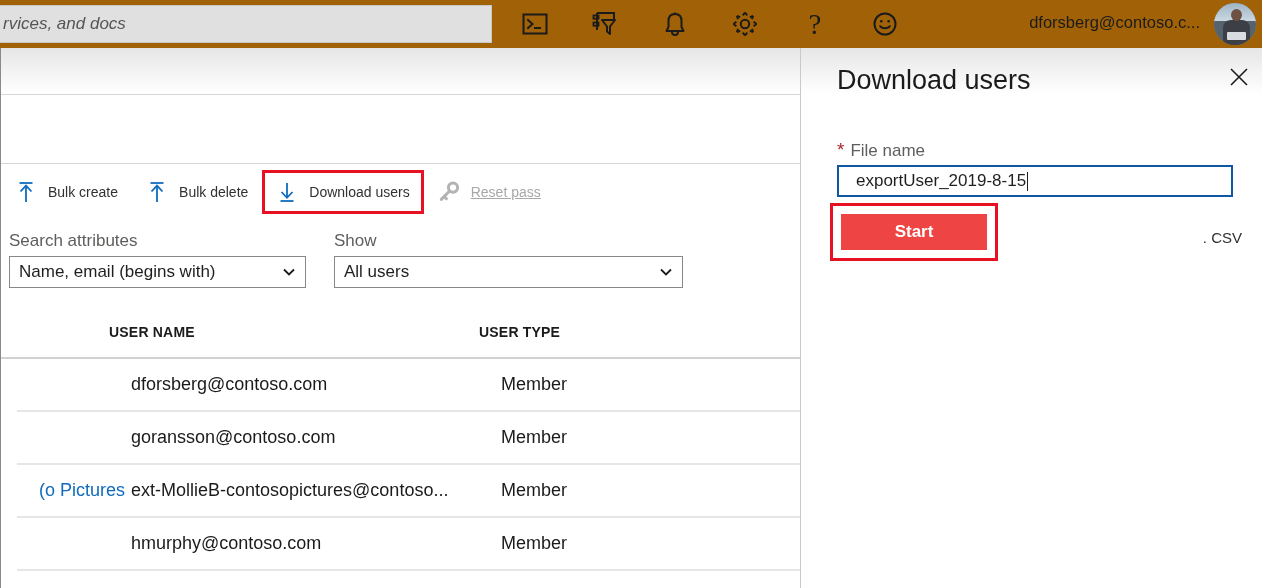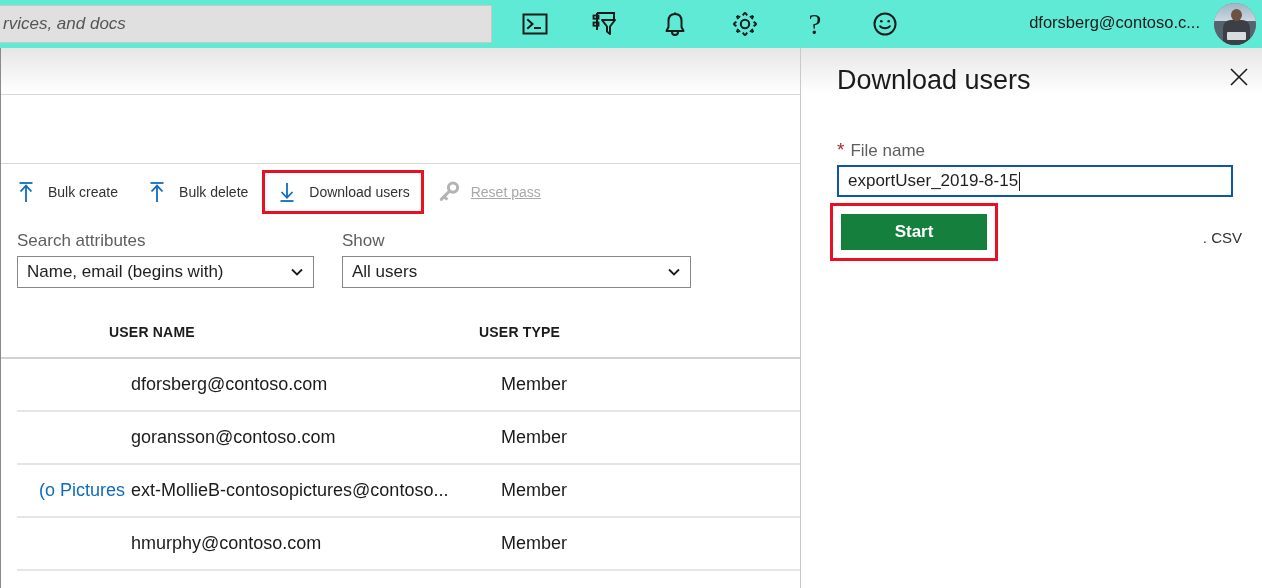--- a/index.html
+++ b/index.html
@@ -15,21 +15,21 @@
     position: relative;
     color: #1b1b1b;
     -webkit-font-smoothing: antialiased;
   }
 
   
   #topbar {
     position: absolute;
     left: 0; top: 0;
     width: 1262px; height: 48px;
-    background: #5eead4;
+    background: #a16207;
     box-sizing: border-box;
   }
   #global-search {
     position: absolute;
     left: -8px; top: 5px;
     width: 500px; height: 38px;
     background: #e0e0e0;
     border: 1px solid #c8c8c8;
     box-sizing: border-box;
     display: flex;
@@ -181,21 +181,21 @@
     padding: 0 11px;
   }
 
   
   #filter-row {
     position: absolute;
     left: 1px; top: 182px;
     width: 799px;
     display: flex;
     gap: 28px;
-    padding-left: 16px;
+    padding-left: 8px;
     box-sizing: border-box;
   }
   .field-group { display: flex; flex-direction: column; }
   .field-label {
     font-size: 17px;
     color: #605e5c;
     margin-bottom: 4px;
     line-height: 22px;
   }
   .combo {
@@ -318,21 +318,21 @@
     width: 396px; height: 32px;
     border: 2px solid #0f56a3;
     background: #fff;
     box-sizing: border-box;
     display: flex;
     align-items: center;
   }
   #filename-input .txt {
     font-size: 17px;
     color: #201f1e;
-    padding-left: 9px;
+    padding-left: 17px;
     white-space: nowrap;
   }
   #caret {
     display: inline-block;
     width: 1px;
     height: 19px;
     background: #201f1e;
     margin-left: 1px;
     vertical-align: -3px;
   }
@@ -346,21 +346,21 @@
   }
   #start-wrap {
     position: absolute;
     left: 29px; top: 155px;
     border: 3px solid #e81123;
     padding: 8px 8px;
     box-sizing: border-box;
   }
   #start-btn {
     width: 146px; height: 36px;
-    background: #15803d;
+    background: #ef4444;
     color: #ffffff;
     font-size: 17px;
     font-weight: bold;
     display: flex;
     align-items: center;
     justify-content: center;
     border: none;
     font-family: "Liberation Sans", sans-serif;
     padding: 0;
   }

